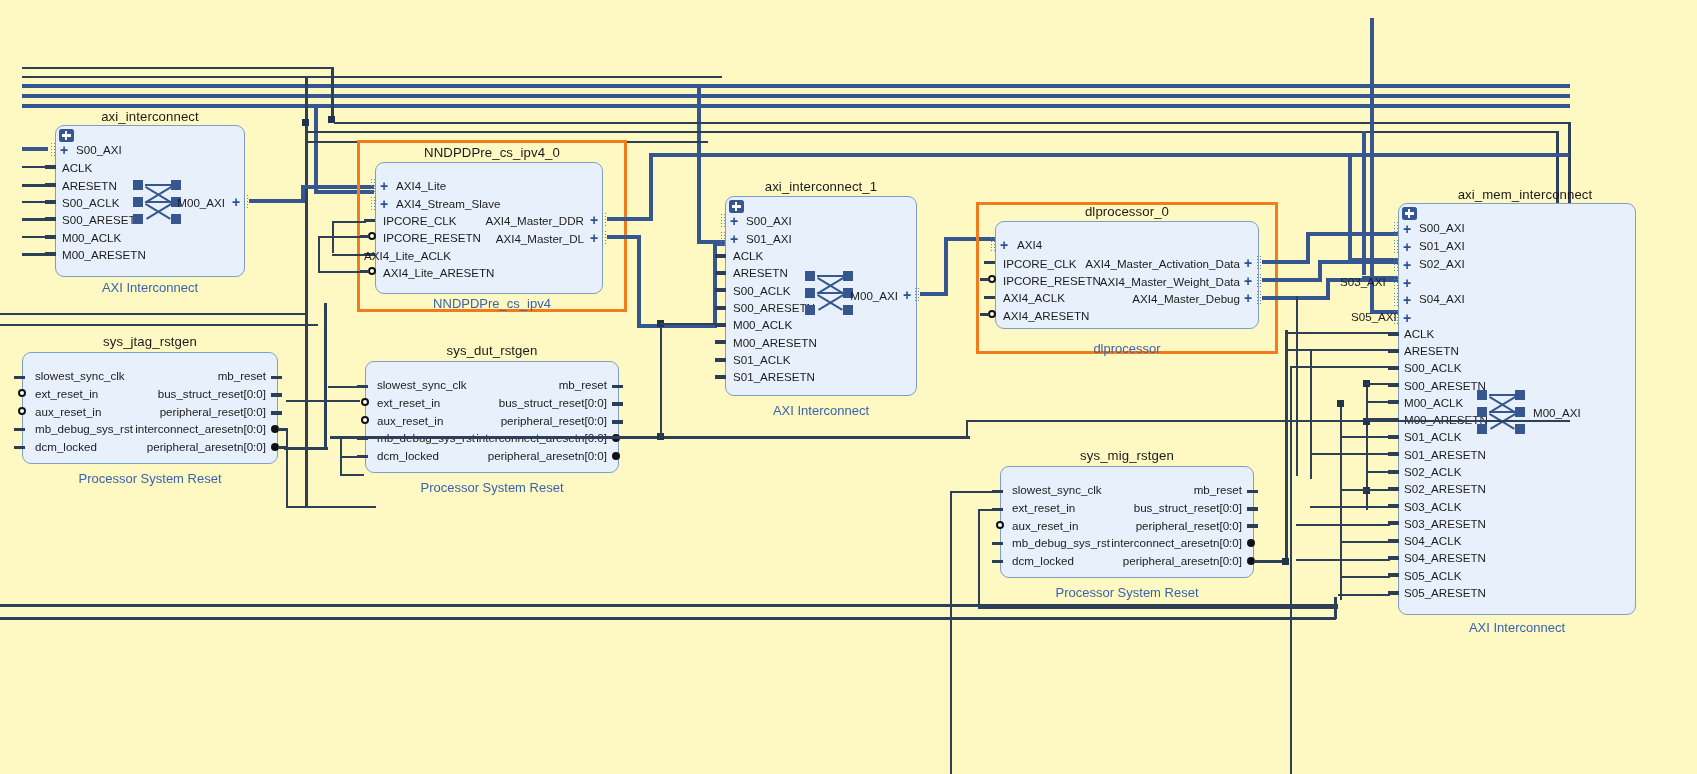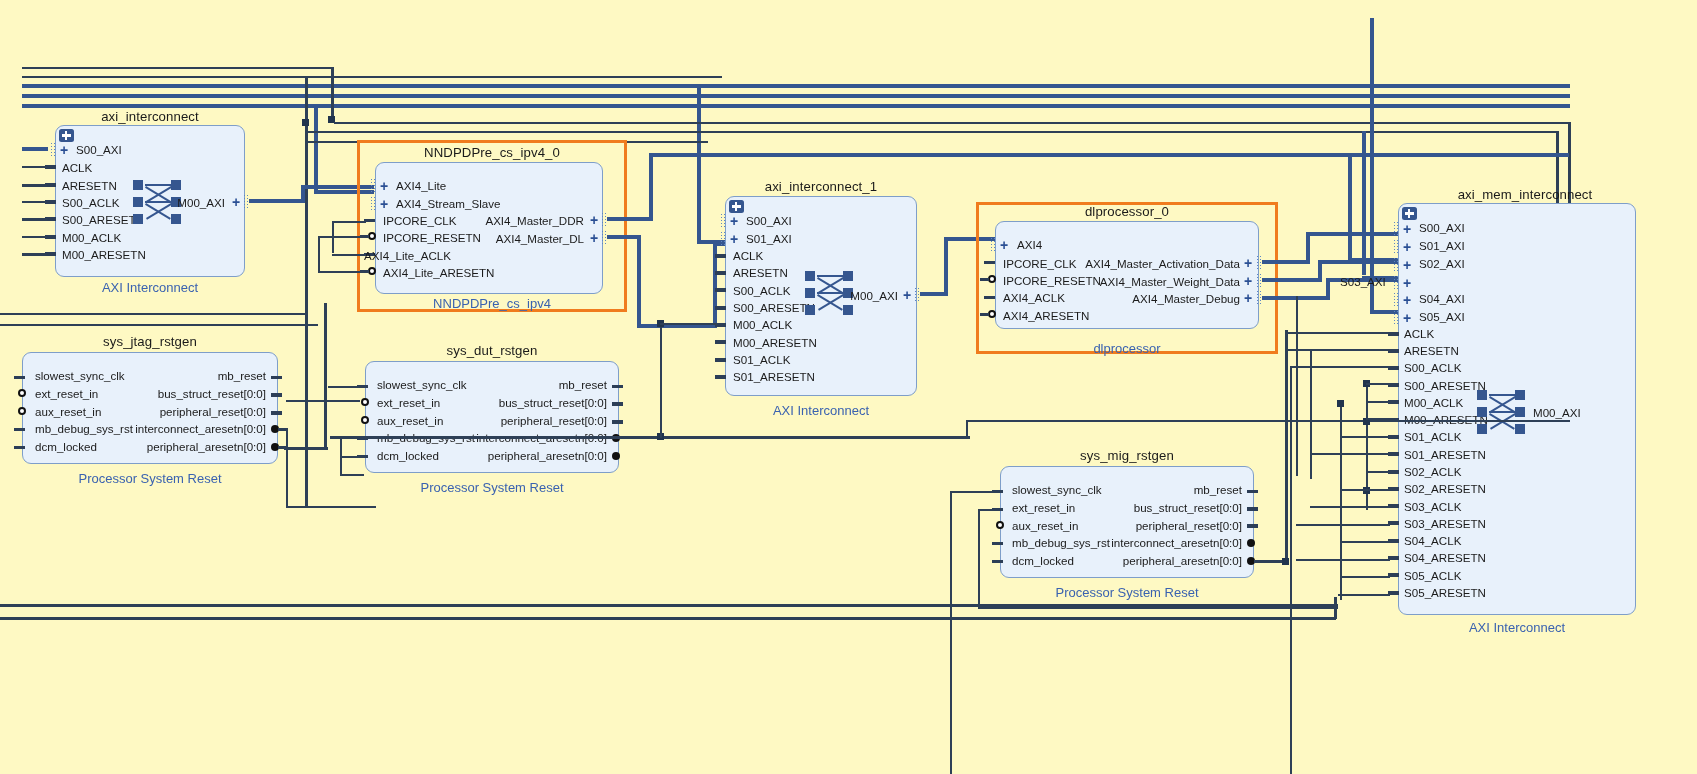--- a/index.html
+++ b/index.html
@@ -288,21 +288,21 @@
   <span class="pinplus" style="left:1403px;top:260px;">+</span>
   <div class="port" style="left:1419px;top:258px;">S02_AXI</div>
   <div class="buspin" style="left:1393px;top:275px;"></div>
   <span class="pinplus" style="left:1403px;top:278px;">+</span>
   <div class="port" style="left:1340px;top:276px;">S03_AXI</div>
   <div class="buspin" style="left:1393px;top:292px;"></div>
   <span class="pinplus" style="left:1403px;top:295px;">+</span>
   <div class="port" style="left:1419px;top:293px;">S04_AXI</div>
   <div class="buspin" style="left:1393px;top:310px;"></div>
   <span class="pinplus" style="left:1403px;top:313px;">+</span>
-  <div class="port" style="left:1419px;top:311px;">S05_AXI</div>
+  <div class="port" style="left:1351px;top:311px;">S05_AXI</div>
 
   <div class="stub fat" style="left:1388px;top:332px;"></div>
   <div class="port" style="left:1404px;top:328px;">ACLK</div>
   <div class="stub fat" style="left:1388px;top:349px;"></div>
   <div class="port" style="left:1404px;top:345px;">ARESETN</div>
   <div class="stub fat" style="left:1388px;top:366px;"></div>
   <div class="port" style="left:1404px;top:362px;">S00_ACLK</div>
   <div class="stub fat" style="left:1388px;top:383px;"></div>
   <div class="port" style="left:1404px;top:380px;">S00_ARESETN</div>
   <div class="stub fat" style="left:1388px;top:400px;"></div>

